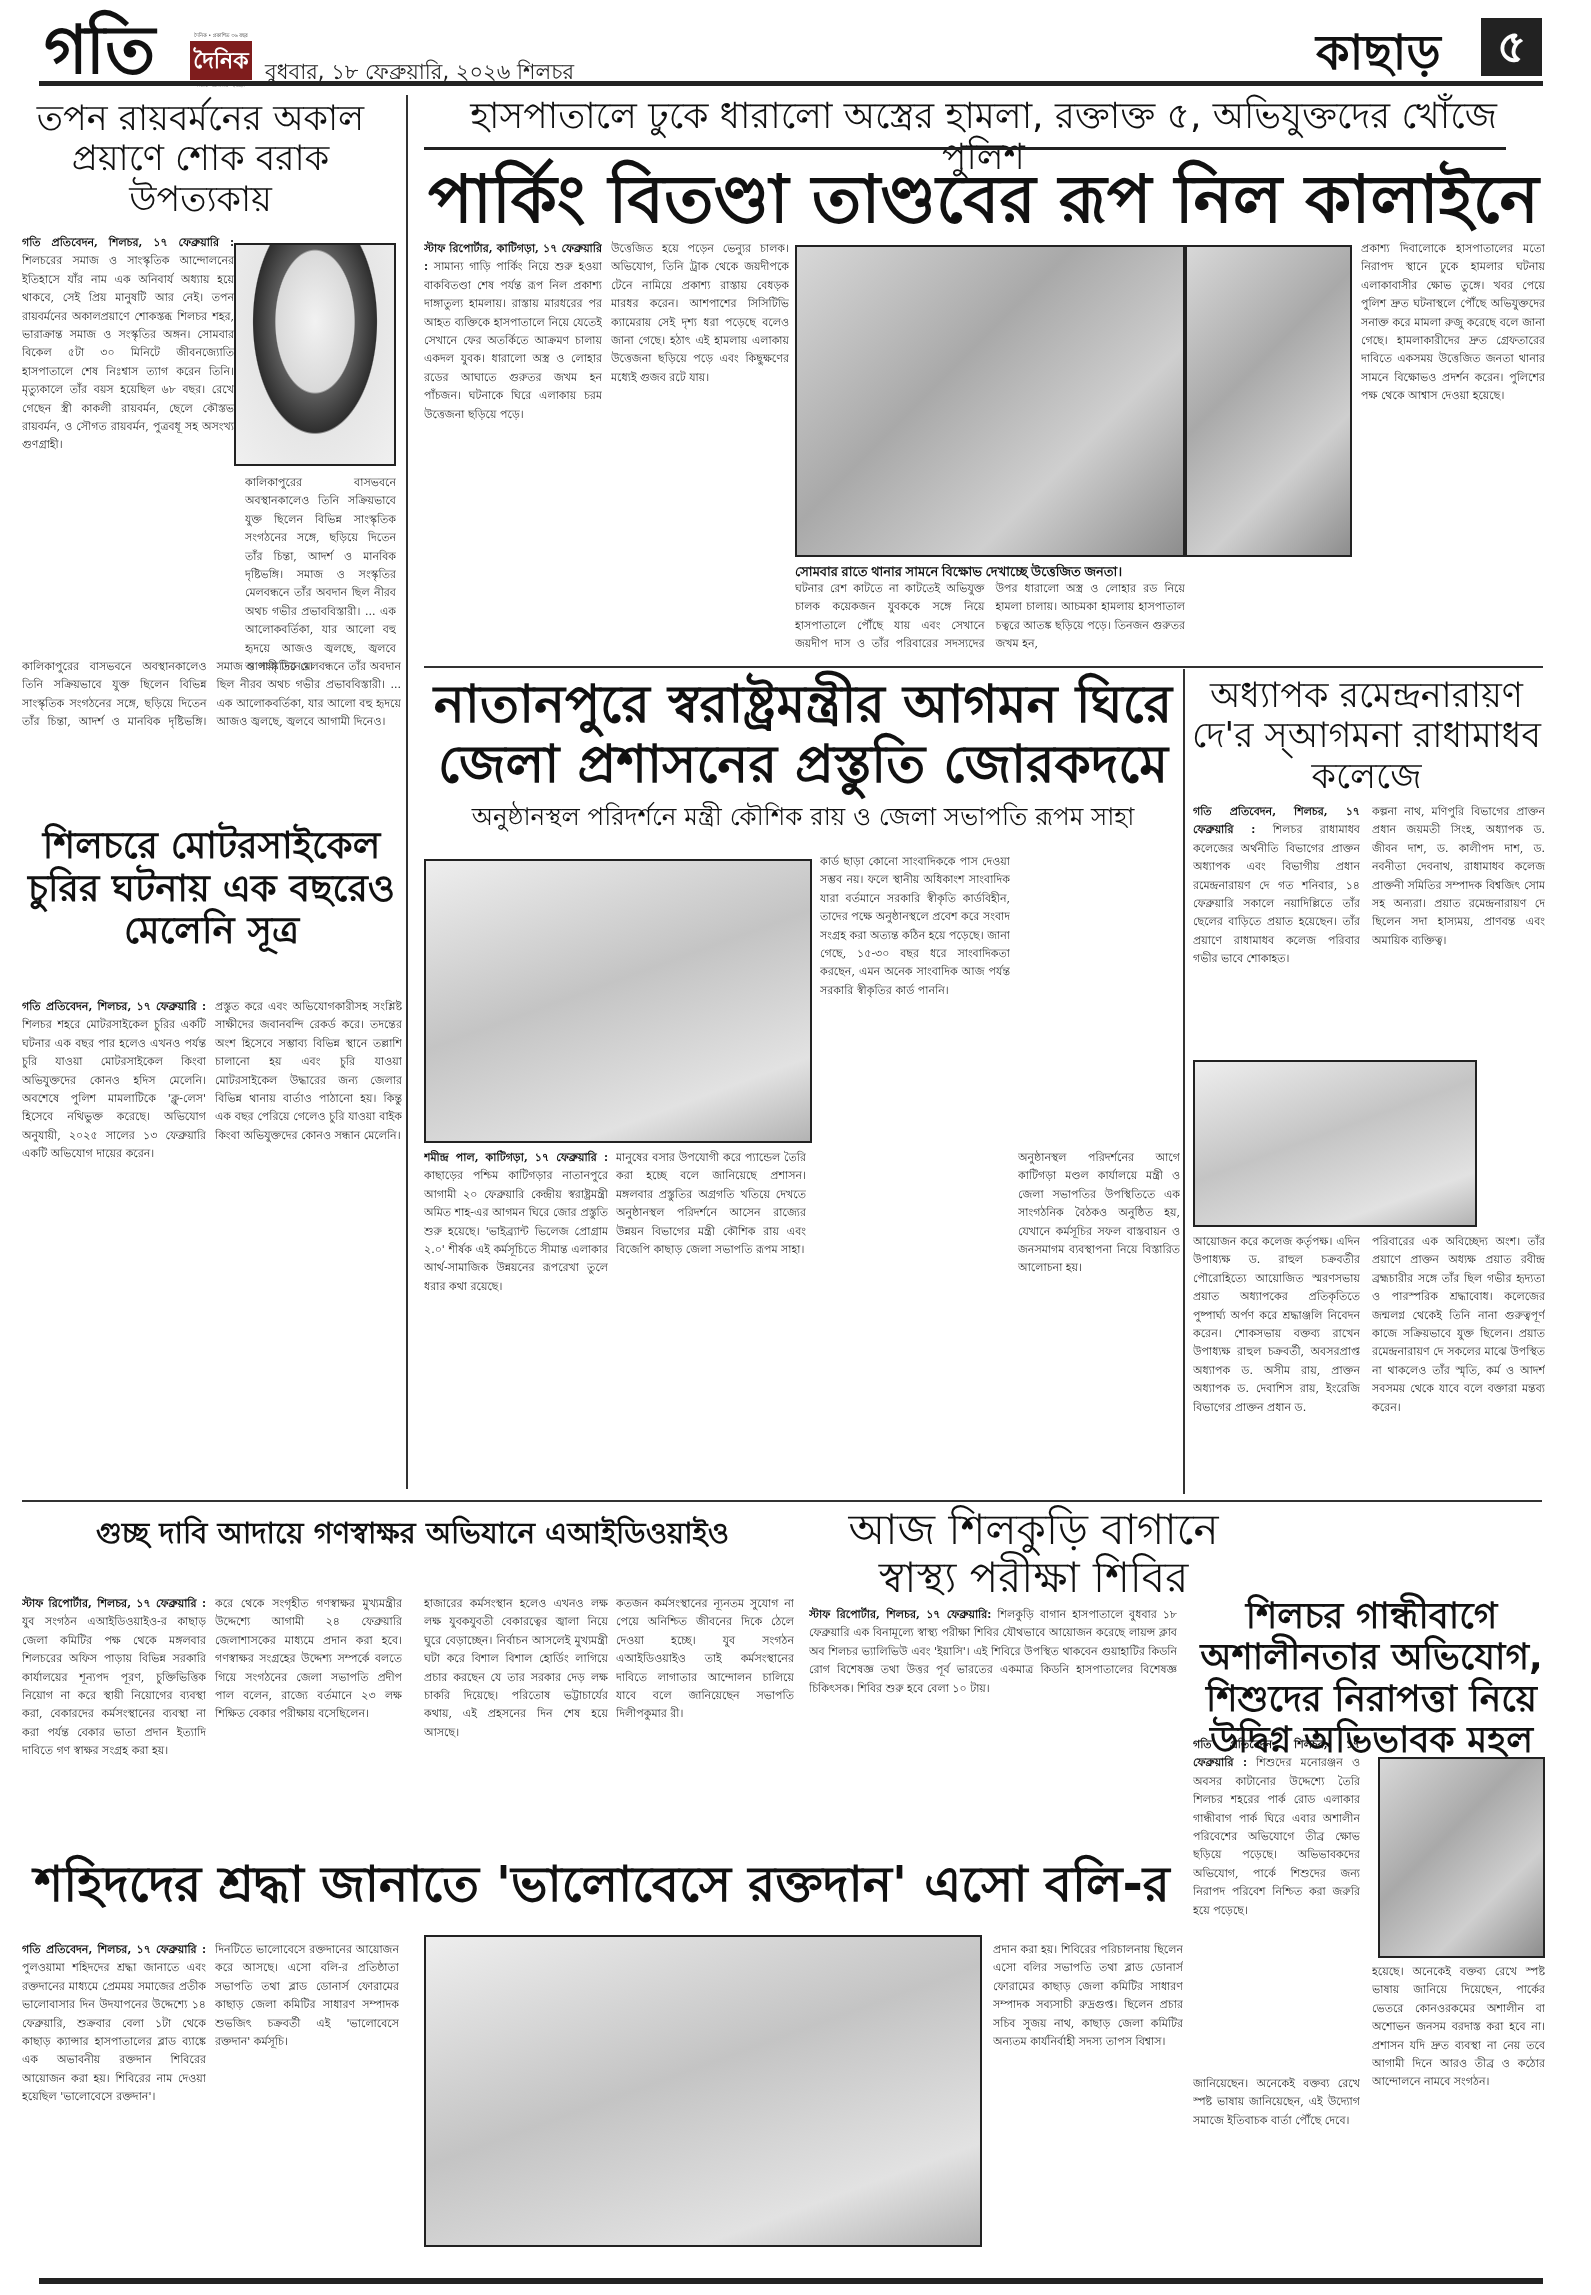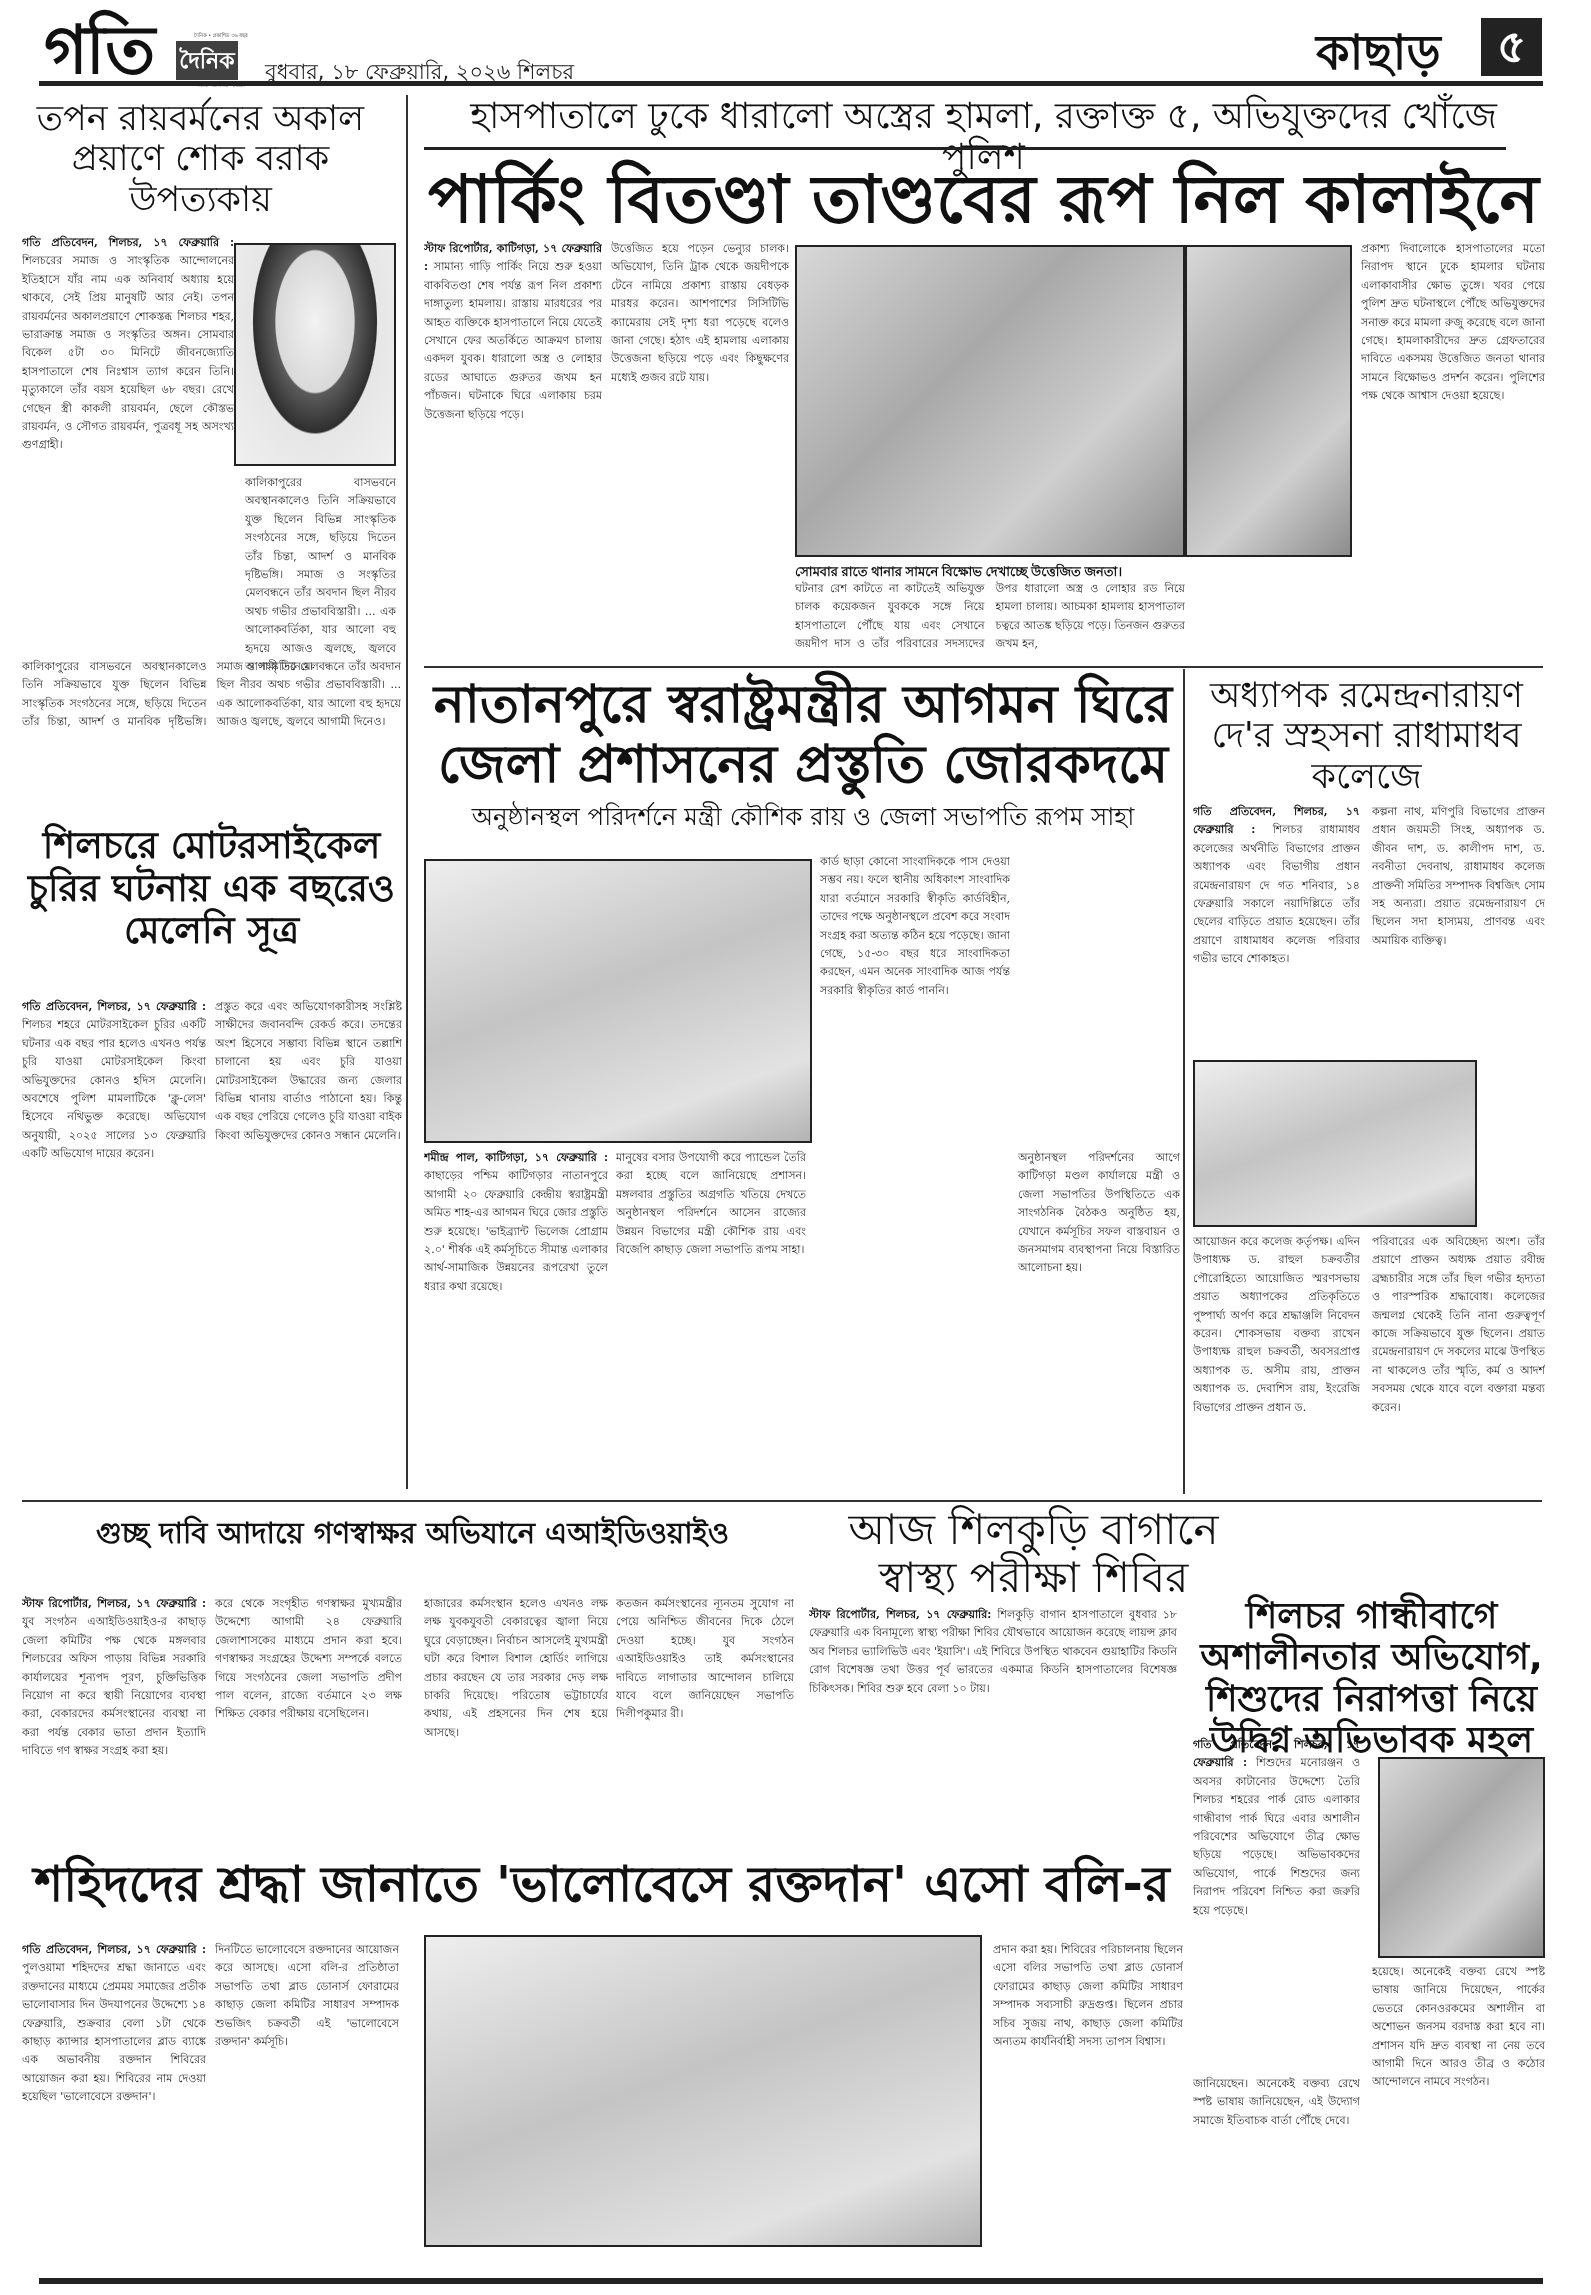--- a/index.html
+++ b/index.html
@@ -4,21 +4,21 @@
 <style>
   * { box-sizing: border-box; margin: 0; padding: 0; }
   html, body { width: 1592px; height: 2295px; background: #ffffff; overflow: hidden; }
   body { position: relative; font-family: "DejaVu Sans", sans-serif; color: #1a1a1a; }
 
   .abs { position: absolute; }
 
   
   .logo { left: 44px; top: 16.7px; font-family: "DejaVu Sans", sans-serif; font-weight: bold; font-size: 67px; line-height: 67px; color: #111; letter-spacing: -2.2px; }
   .dainik-tag { left: 190px; top: 32px; width: 62px; font-size: 5px; color: #333; text-align: center; }
-  .dainik-box { left: 176px; top: 41px; width: 62px; height: 39px; background: #404040; color: #fff; font-weight: bold; font-size: 22px; text-align: center; line-height: 39px; }
+  .dainik-box { left: 190px; top: 41px; width: 62px; height: 39px; background: #7f1d1d; color: #fff; font-weight: bold; font-size: 22px; text-align: center; line-height: 39px; }
   .dainik-sub { left: 190px; top: 83px; width: 62px; font-size: 3.9px; color: #444; text-align: center; line-height: 5.6px; }
   .dateline { left: 265px; top: 56px; font-size: 21px; color: #222; }
   .section { left: 1316px; top: 22px; font-size: 48px; font-weight: bold; color: #111; line-height: 61px; }
   .page-no { left: 1481px; top: 18px; width: 61px; height: 58px; background: #222; color: #fff; font-size: 45px; font-weight: bold; text-align: center; line-height: 58px; }
   .rule-top { left: 39px; top: 81px; width: 1504px; height: 4.5px; background: #222; }
   .rule-bottom { left: 39px; top: 2278px; width: 1504px; height: 5.6px; background: #222; }
 
   
   .hl { font-family: "DejaVu Sans", sans-serif; font-weight: bold; color: #111; text-align: center; line-height: 1.15; }
   .hl-kicker { left: 424px; top: 95px; width: 1119px; font-size: 36px; font-weight: normal; }
@@ -115,21 +115,21 @@
   <span>কাছাড়ের পশ্চিম কাটিগড়ার নাতানপুরে আগামী ২০ ফেব্রুয়ারি কেন্দ্রীয় স্বরাষ্ট্রমন্ত্রী অমিত শাহ-এর আগমন ঘিরে জোর প্রস্তুতি শুরু হয়েছে। 'ভাইব্র্যান্ট ভিলেজ প্রোগ্রাম ২.০' শীর্ষক এই কর্মসূচিতে সীমান্ত এলাকার আর্থ-সামাজিক উন্নয়নের রূপরেখা তুলে ধরার কথা রয়েছে।</span>
 </div>
 <div class="abs col" style="left:616px; top:1149px; width:190px; height:335px;">
   <span>মানুষের বসার উপযোগী করে প্যান্ডেল তৈরি করা হচ্ছে বলে জানিয়েছে প্রশাসন। মঙ্গলবার প্রস্তুতির অগ্রগতি খতিয়ে দেখতে অনুষ্ঠানস্থল পরিদর্শনে আসেন রাজ্যের উন্নয়ন বিভাগের মন্ত্রী কৌশিক রায় এবং বিজেপি কাছাড় জেলা সভাপতি রূপম সাহা।</span>
 </div>
 <div class="abs col" style="left:1018px; top:1149px; width:162px; height:335px;">
   <span>অনুষ্ঠানস্থল পরিদর্শনের আগে কাটিগড়া মণ্ডল কার্যালয়ে মন্ত্রী ও জেলা সভাপতির উপস্থিতিতে এক সাংগঠনিক বৈঠকও অনুষ্ঠিত হয়, যেখানে কর্মসূচির সফল বাস্তবায়ন ও জনসমাগম ব্যবস্থাপনা নিয়ে বিস্তারিত আলোচনা হয়।</span>
 </div>
 <div class="abs divider-v" style="left:1183px; top:669px; height:825px;"></div>
 
-<div class="abs hl hl-adhy">অধ্যাপক রমেন্দ্রনারায়ণ দে'র স্রহসনা রাধামাধব কলেজে</div>
+<div class="abs hl hl-adhy">অধ্যাপক রমেন্দ্রনারায়ণ দে'র স্আগমনা রাধামাধব কলেজে</div>
 <div class="abs col" style="left:1193px; top:803px; width:167px; height:251px;">
   <b>গতি প্রতিবেদন, শিলচর, ১৭ ফেব্রুয়ারি :</b>
   <span>শিলচর রাধামাধব কলেজের অর্থনীতি বিভাগের প্রাক্তন অধ্যাপক এবং বিভাগীয় প্রধান রমেন্দ্রনারায়ণ দে গত শনিবার, ১৪ ফেব্রুয়ারি সকালে নয়াদিল্লিতে তাঁর ছেলের বাড়িতে প্রয়াত হয়েছেন। তাঁর প্রয়াণে রাধামাধব কলেজ পরিবার গভীর ভাবে শোকাহত।</span>
 </div>
 <div class="abs col" style="left:1372px; top:803px; width:173px; height:251px;">
   <span>কল্পনা নাথ, মণিপুরি বিভাগের প্রাক্তন প্রধান জয়মতী সিংহ, অধ্যাপক ড. জীবন দাশ, ড. কালীপদ দাশ, ড. নবনীতা দেবনাথ, রাধামাধব কলেজ প্রাক্তনী সমিতির সম্পাদক বিশ্বজিৎ সোম সহ অন্যরা। প্রয়াত রমেন্দ্রনারায়ণ দে ছিলেন সদা হাস্যময়, প্রাণবন্ত এবং অমায়িক ব্যক্তিত্ব।</span>
 </div>
 <div class="abs photo light" style="left:1193px; top:1060px; width:284px; height:167px;"></div>
 <div class="abs col" style="left:1193px; top:1233px; width:167px; height:257px;">
   <span>আয়োজন করে কলেজ কর্তৃপক্ষ। এদিন উপাধ্যক্ষ ড. রাহুল চক্রবর্তীর পৌরোহিত্যে আয়োজিত স্মরণসভায় প্রয়াত অধ্যাপকের প্রতিকৃতিতে পুষ্পার্ঘ্য অর্পণ করে শ্রদ্ধাঞ্জলি নিবেদন করেন। শোকসভায় বক্তব্য রাখেন উপাধ্যক্ষ রাহুল চক্রবর্তী, অবসরপ্রাপ্ত অধ্যাপক ড. অসীম রায়, প্রাক্তন অধ্যাপক ড. দেবাশিস রায়, ইংরেজি বিভাগের প্রাক্তন প্রধান ড.</span>

